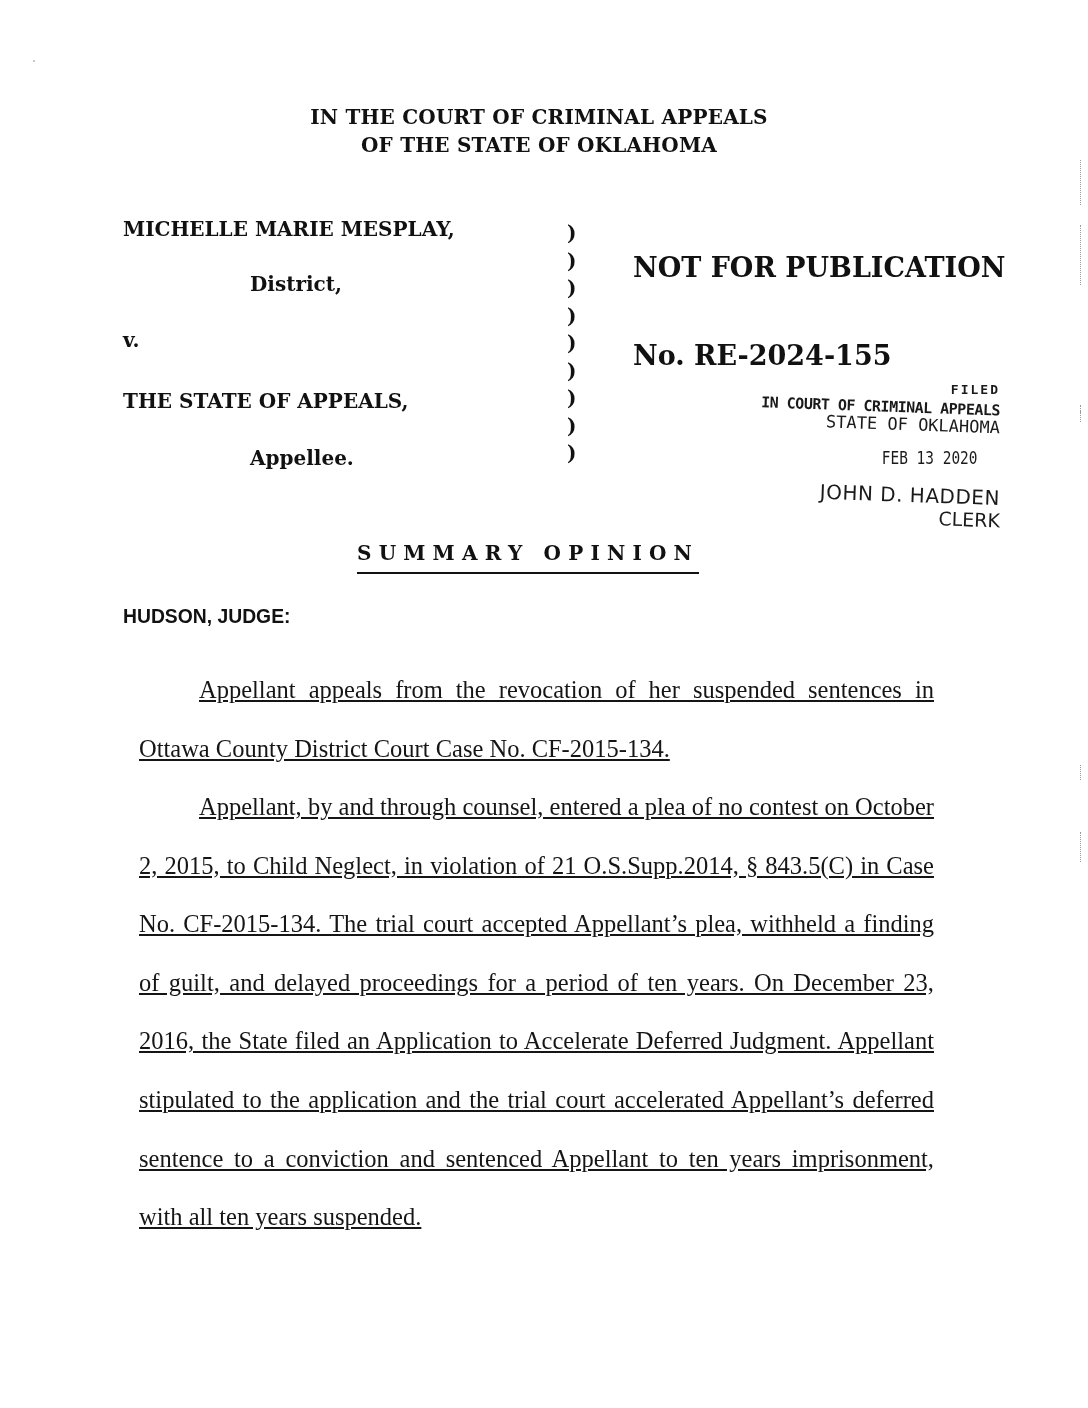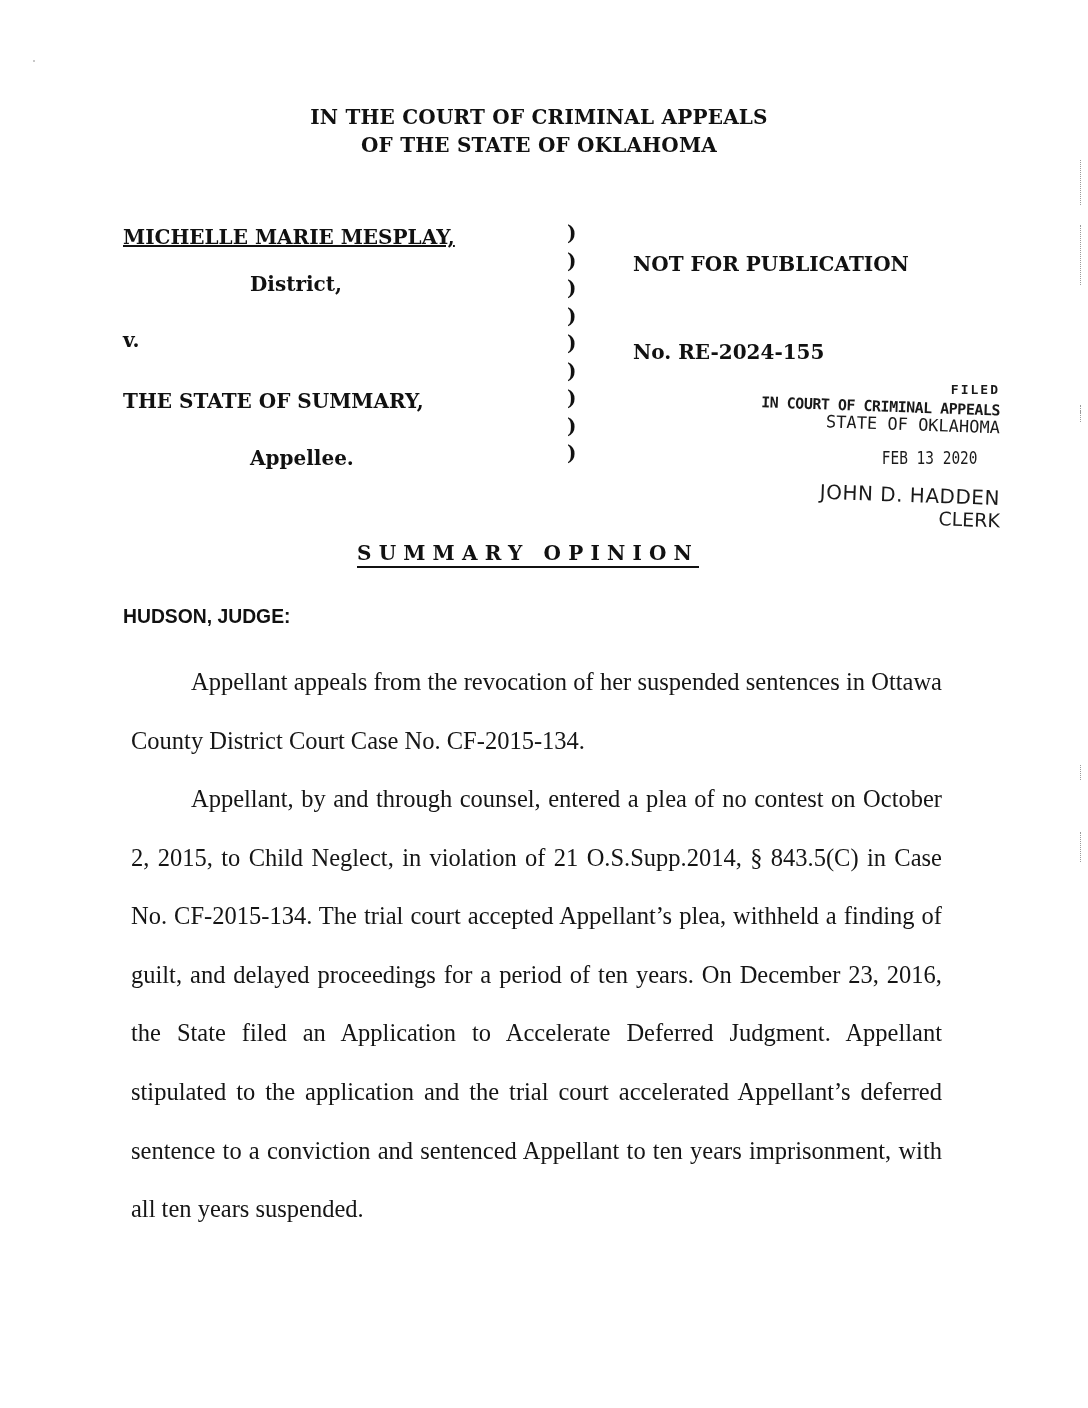--- a/index.html
+++ b/index.html
@@ -55,21 +55,21 @@
       font-size: 20px;
       line-height: 27.5px;
     }
     .paren-col span { display: block; }
 
     .caption-right {
       position: absolute;
       left: 633px;
       font-family: "DejaVu Serif", serif;
       font-weight: bold;
-      font-size: 20px;
+      font-size: 27px;
       white-space: nowrap;
     }
 
     .stamp {
       position: absolute;
       left: 735px;
       top: 382px;
       width: 265px;
       font-family: "DejaVu Sans Mono", "Liberation Mono", monospace;
       color: #1a1a1a;
@@ -121,21 +121,21 @@
 
     .summary-title {
       position: absolute;
       left: 357px;
       top: 541px;
       font-family: "DejaVu Serif", serif;
       font-weight: bold;
       font-size: 20px;
       letter-spacing: 7.2px;
       border-bottom: 2px solid #111;
-      padding-bottom: 1px;
+      padding-bottom: 7px;
       line-height: 24px;
       white-space: nowrap;
     }
     .judge-line {
       position: absolute;
       left: 123px;
       top: 604px;
       font-family: "Liberation Sans", sans-serif;
       font-weight: bold;
       font-size: 21px;
@@ -149,22 +149,23 @@
       left: 123px;
       width: 827px;
       font-family: "Liberation Serif", serif;
       font-size: 24.5px;
       line-height: 58.6px;
       text-align: justify;
       text-align-last: left;
       color: #151515;
     }
     .body-text p {
-      margin: 8px;
+      margin: 16px;
       text-indent: 60px;
+      text-decoration: underline;
     }
     .para-1 { top: 645px; }
     .para-2 { top: 762px; }
 
     .edge-marks {
       position: absolute;
       left: 1080px;
       width: 2px;
       border-left: 1px dotted #9a9a9a;
     }
@@ -182,24 +183,24 @@
 <div class="page">
 
   <span class="speck" style="top:60px"></span>
 
   <div class="court-header">
     <div>IN THE COURT OF CRIMINAL APPEALS</div>
     <div>OF THE STATE OF OKLAHOMA</div>
   </div>
 
   <div class="caption-left">
-    <div class="caption-line" style="left:0; top:8px;text-decoration:underline;">MICHELLE MARIE MESPLAY,</div>
+    <div class="caption-line" style="left:0; top:0;">MICHELLE MARIE MESPLAY,</div>
     <div class="caption-line" style="left:127px; top:55px;">District,</div>
     <div class="caption-line" style="left:0; top:111px;">v.</div>
-    <div class="caption-line" style="left:0; top:172px;">THE STATE OF SUMMARY,</div>
+    <div class="caption-line" style="left:0; top:172px;">THE STATE OF APPEALS,</div>
     <div class="caption-line" style="left:127px; top:229px;">Appellee.</div>
   </div>
 
   <div class="paren-col">
     <span>)</span>
     <span>)</span>
     <span>)</span>
     <span>)</span>
     <span>)</span>
     <span>)</span>

